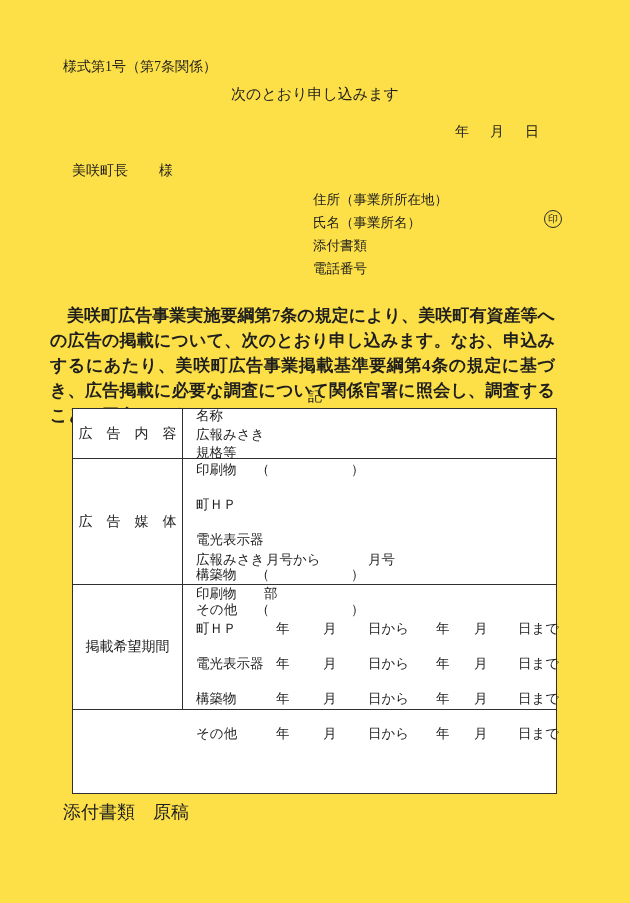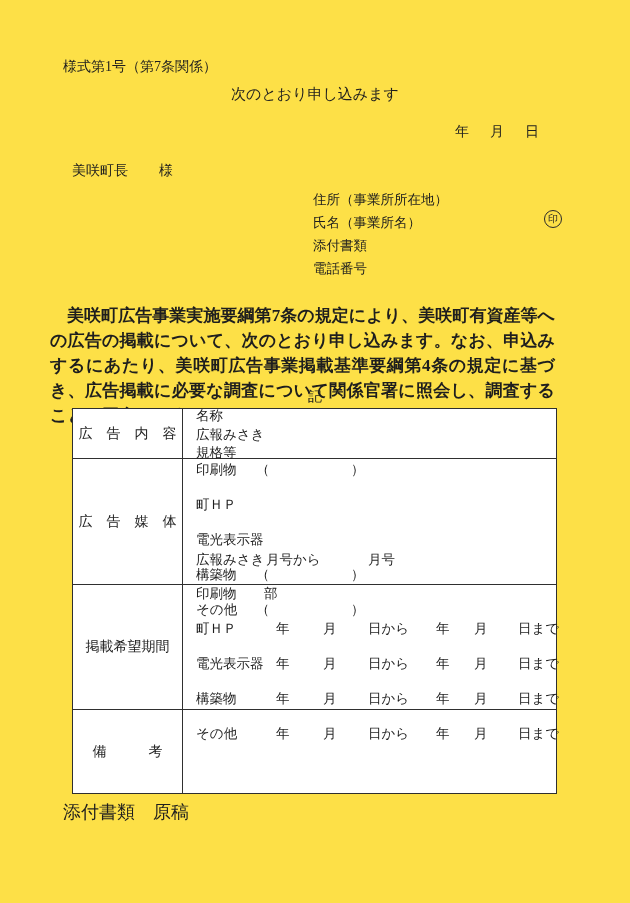--- a/index.html
+++ b/index.html
@@ -111,19 +111,18 @@
         <div class="td">
           <div class="ln period-head"><span class="cell">広報みさき</span><span class="cell">月号から</span><span class="cell">月号</span></div>
           <div class="ln period-copies"><span class="cell">印刷物</span><span class="cell">部</span></div>
           <div class="ln period-dates"><span class="cell">町ＨＰ</span><span class="cell">年</span><span class="cell">月</span><span class="cell">日から</span><span class="cell">年</span><span class="cell">月</span><span class="cell">日まで</span></div>
           <div class="ln period-dates"><span class="cell">電光表示器</span><span class="cell">年</span><span class="cell">月</span><span class="cell">日から</span><span class="cell">年</span><span class="cell">月</span><span class="cell">日まで</span></div>
           <div class="ln period-dates"><span class="cell">構築物</span><span class="cell">年</span><span class="cell">月</span><span class="cell">日から</span><span class="cell">年</span><span class="cell">月</span><span class="cell">日まで</span></div>
           <div class="ln period-dates"><span class="cell">その他</span><span class="cell">年</span><span class="cell">月</span><span class="cell">日から</span><span class="cell">年</span><span class="cell">月</span><span class="cell">日まで</span></div>
         </div>
       </div>
       <div class="tr row-remarks">
-        <div class="th">備　　　考</div>
         <div class="td"></div>
       </div>
     </div>
 
   <div class="attachment">添付書類　原稿</div>
 </div>
 
 </body></html>

